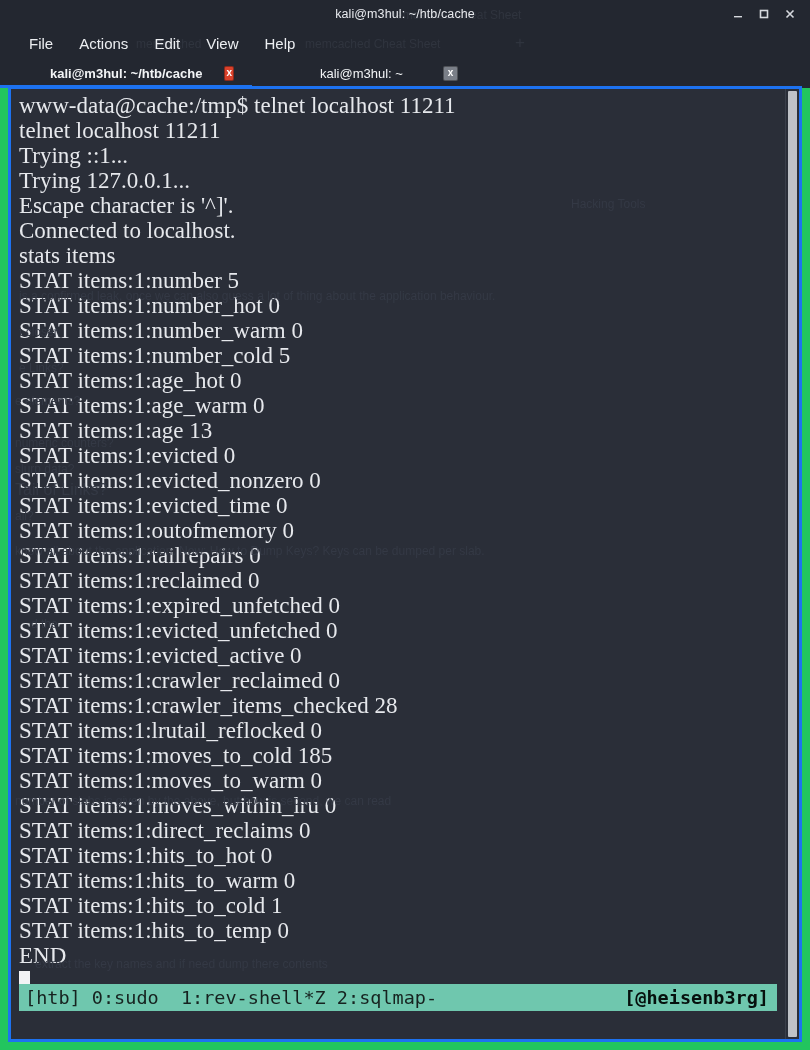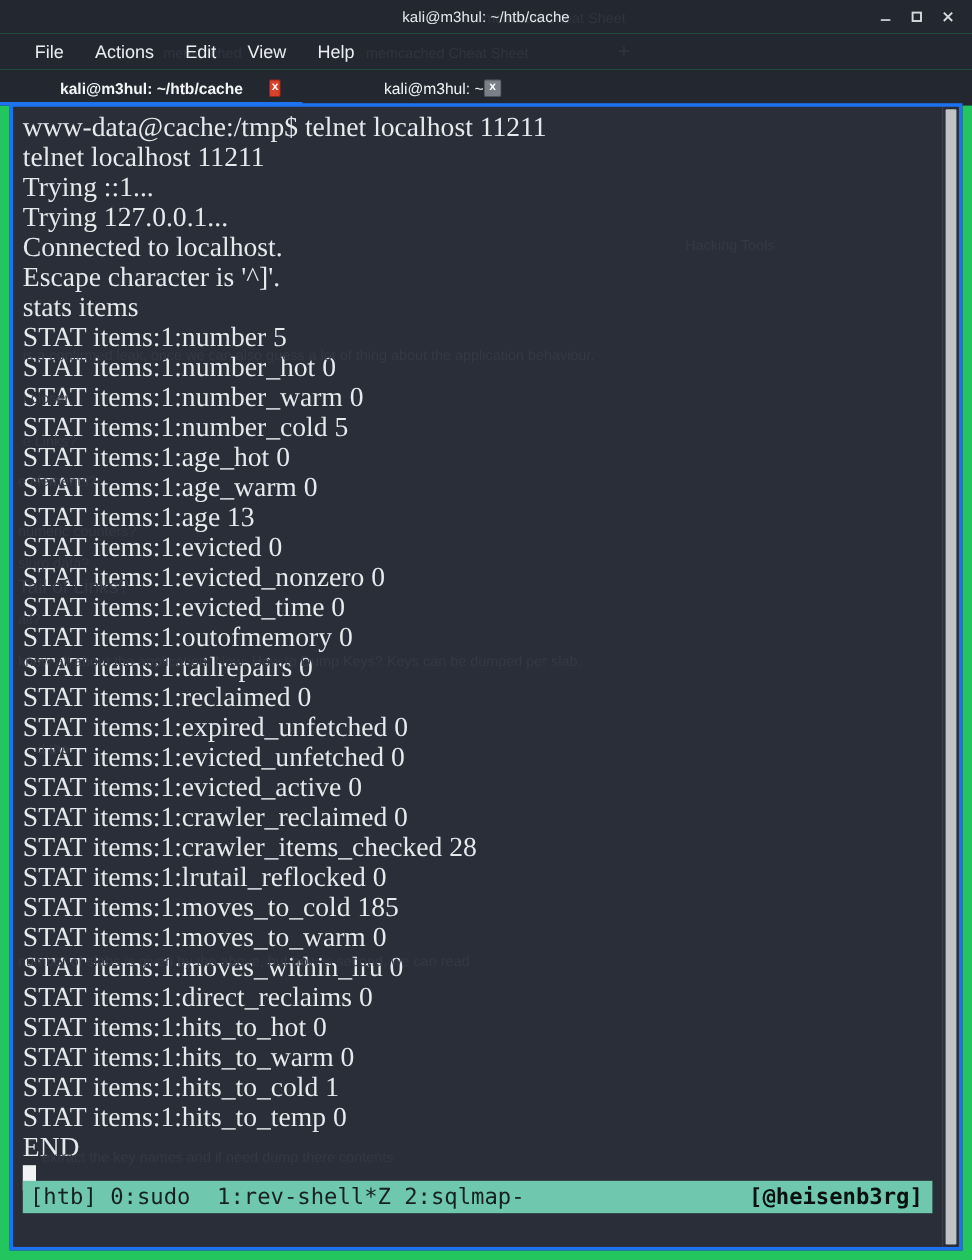--- a/index.html
+++ b/index.html
@@ -109,21 +109,21 @@
     content: "";
     position: absolute;
     left: 0; right: 0; bottom: 0;
     height: 3px;
     background: #1d72f0;
   }
 
   
   #tab-0 { padding-left: 50px; padding-right: 18px; gap: 22px; width: 252px; }
   
-  #tab-1 { padding-left: 68px; padding-right: 18px; }
+  #tab-1 { padding-left: 68px; padding-right: 18px; gap: 40px; }
 
   
   #term-frame {
     position: absolute;
     left: 8px;
     top: 86px;
     width: 794px;
     height: 956px;
     border: 3px solid #1d72f0;
     background: #2a2e38;
@@ -279,22 +279,22 @@
           <span class="ghost-term" style="left: 20px; top: 528px; font-size: 12px;">d the</span>
           <span class="ghost-term" style="left: 4px; top: 705px; font-size: 12px;">number of slabs is given by the above, but how is second, we can read</span>
           <span class="ghost-term" style="left: 24px; top: 868px; font-size: 12px;">extract the key names and if need dump there contents</span>
         </div>
 
       <div id="term-lines">
           <div class="term-line">www-data@cache:/tmp$ telnet localhost 11211</div>
           <div class="term-line">telnet localhost 11211</div>
           <div class="term-line">Trying ::1...</div>
           <div class="term-line">Trying 127.0.0.1...</div>
+          <div class="term-line">Escape character is '^]'.</div>
           <div class="term-line">Connected to localhost.</div>
-          <div class="term-line">Escape character is '^]'.</div>
           <div class="term-line">stats items</div>
           <div class="term-line">STAT items:1:number 5</div>
           <div class="term-line">STAT items:1:number_hot 0</div>
           <div class="term-line">STAT items:1:number_warm 0</div>
           <div class="term-line">STAT items:1:number_cold 5</div>
           <div class="term-line">STAT items:1:age_hot 0</div>
           <div class="term-line">STAT items:1:age_warm 0</div>
           <div class="term-line">STAT items:1:age 13</div>
           <div class="term-line">STAT items:1:evicted 0</div>
           <div class="term-line">STAT items:1:evicted_nonzero 0</div>

